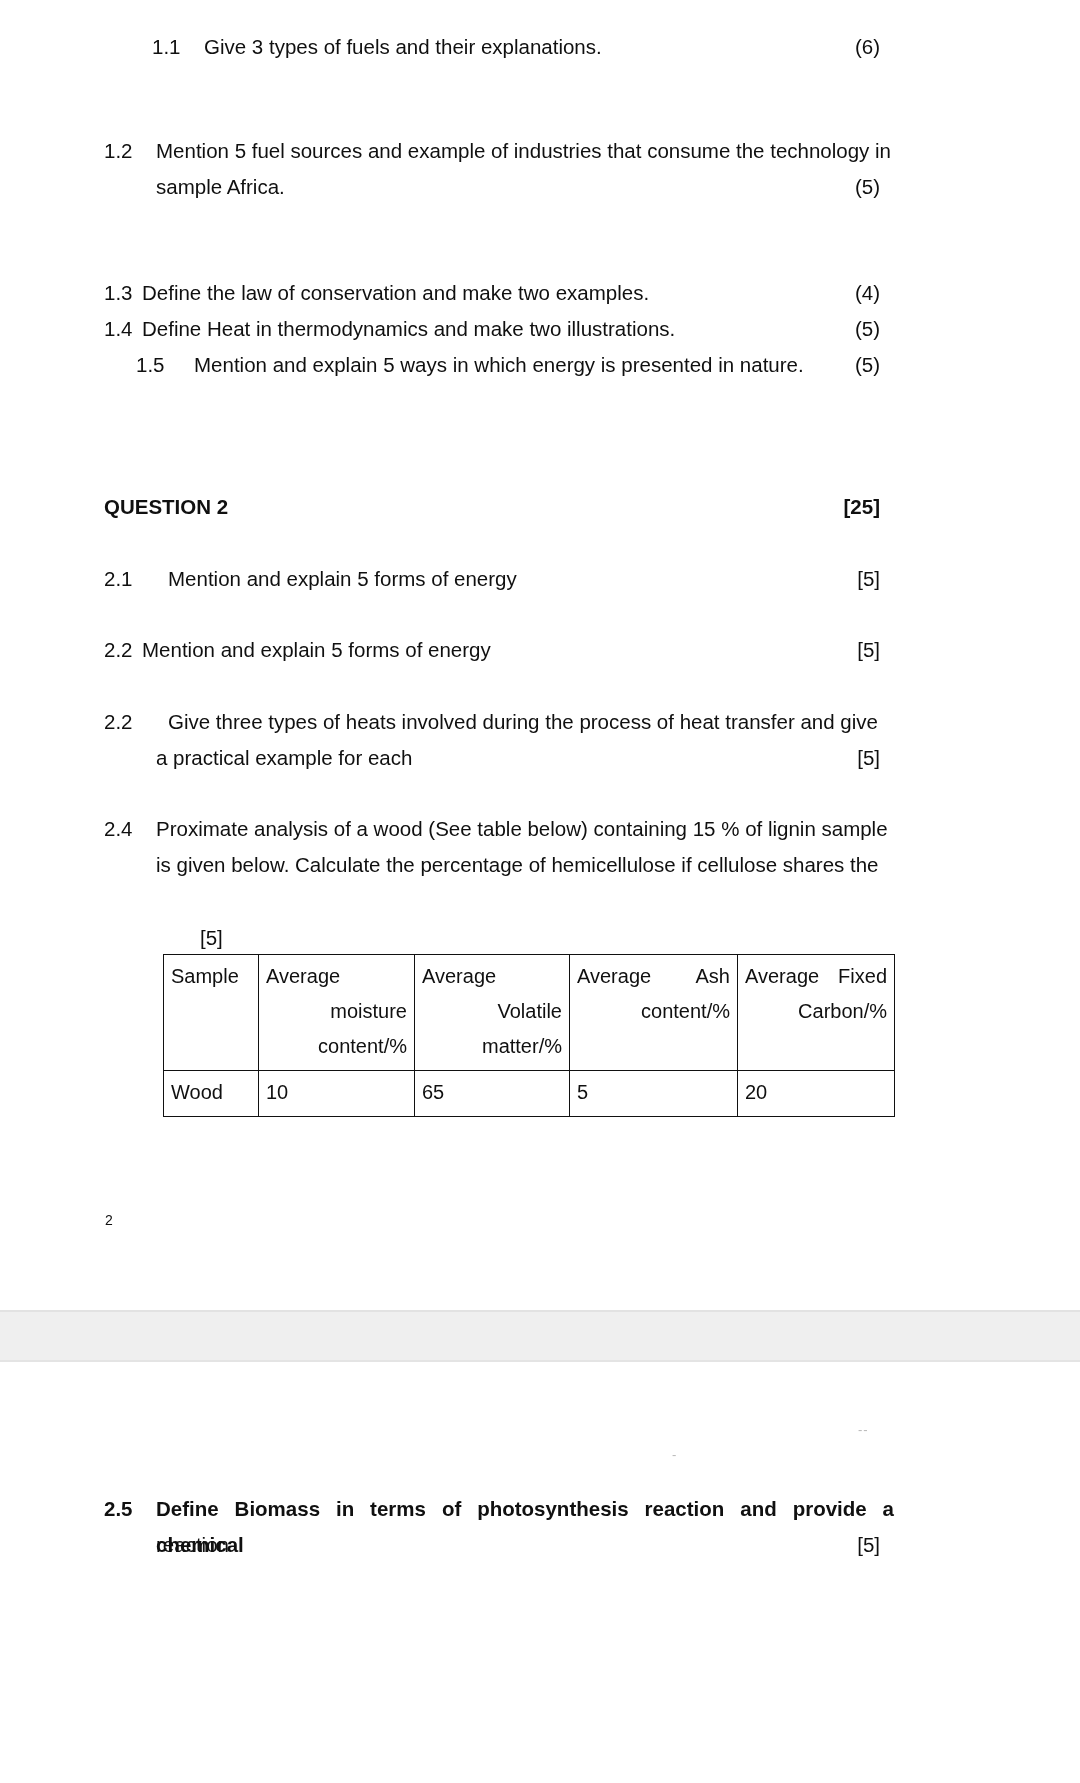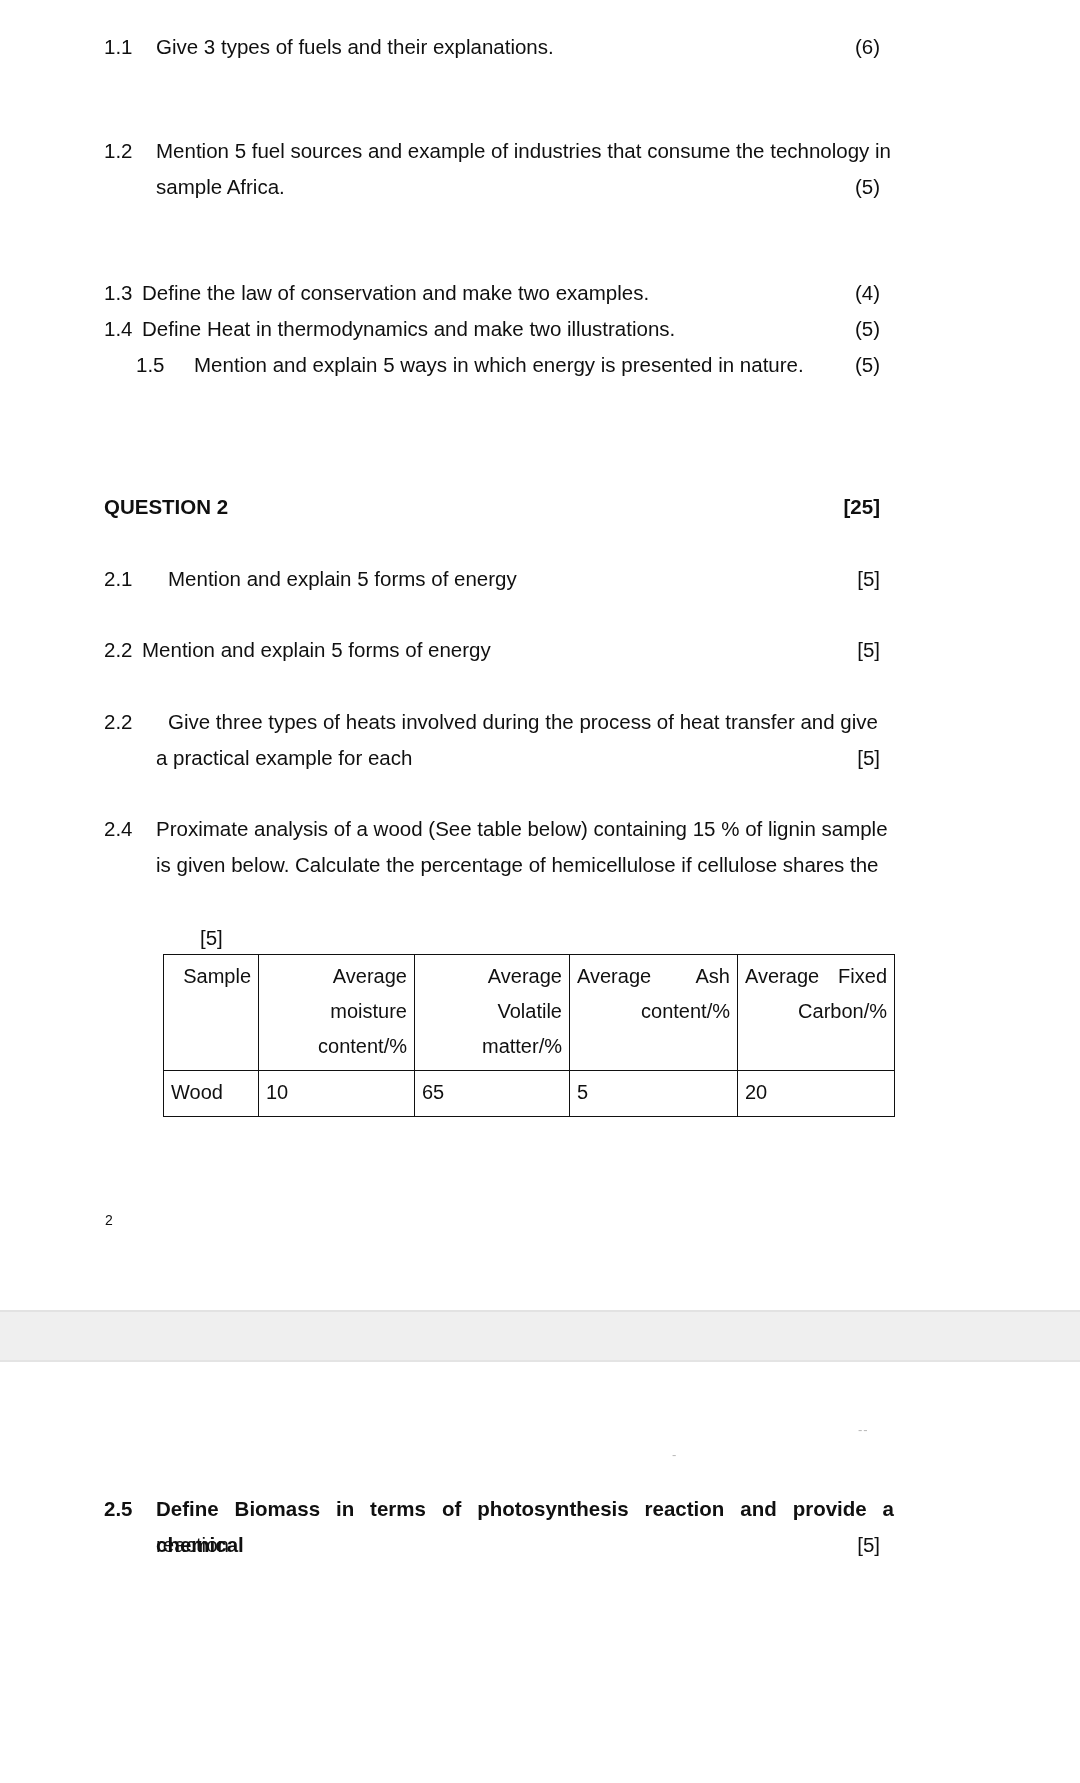--- a/index.html
+++ b/index.html
@@ -99,21 +99,21 @@
     font-size: 20px;
     line-height: 35px;
     table-layout: fixed;
   }
   .prox-table td {
     border: 1.6px solid #111111;
     vertical-align: top;
     padding: 4px 7px 6px 7px;
   }
   .th-line-a {
-    text-align: right;
+    text-align: left;
   }
   .th-line-b {
     text-align: right;
   }
   .th-split {
     display: flex;
     justify-content: space-between;
   }
 
   .page-number {
@@ -131,21 +131,21 @@
     letter-spacing: 1px;
     user-select: none;
   }
 </style>
 </head>
 <body>
 
 <div class="page page-one">
 
   <div class="qrow" style="left:104px; top:29px; width:700px;">
-    <span class="qnum" style="width:52px;">1.1</span>
+    <span class="qnum" style="width:52px;margin-left:48px;">1.1</span>
     <span class="qtext">Give 3 types of fuels and their explanations.</span>
   </div>
   <div class="marks" style="left:800px; top:29px; width:80px;">(6)</div>
 
   <div class="qrow" style="left:104px; top:133px; width:790px;">
     <span class="qnum" style="width:52px;">1.2</span>
     <span class="qtext">Mention 5 fuel sources and example of industries that consume the technology in</span>
   </div>
   <div class="qrow" style="left:156px; top:169px; width:700px;">
     <span class="qtext">sample Africa.</span>

